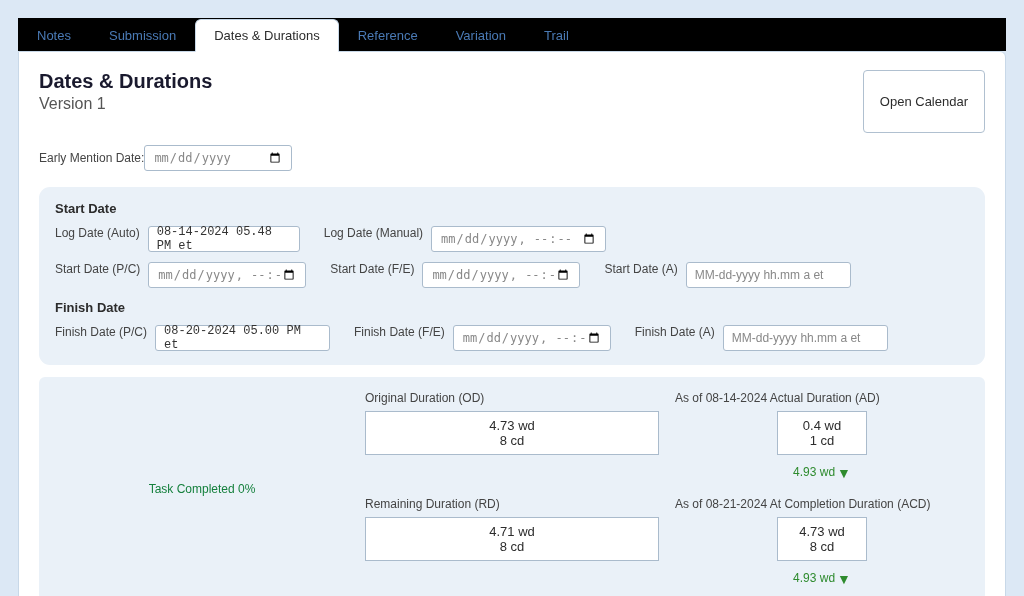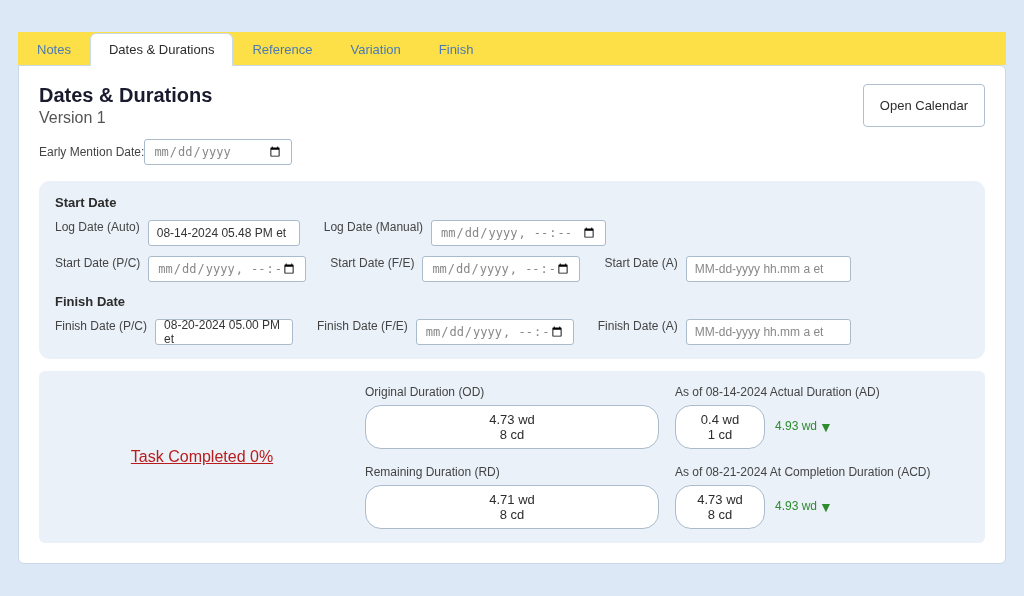--- a/index.html
+++ b/index.html
@@ -15,21 +15,21 @@
     }
     .outer-container {
       background: #dce8f5;
       width: 1004px;
       border-radius: 8px;
       padding: 8px;
     }
     .tab-bar {
       display: flex;
       gap: 0;
-      background: #fde047;
+      background: #000000;
       padding: 0 0 0 0;
       margin-bottom: 0;
     }
     .tab {
       padding: 8px 18px;
       cursor: pointer;
       border-radius: 6px 6px 0 0;
       font-size: 13px;
       color: #4a7ab5;
       border: 1px solid transparent;
@@ -60,21 +60,21 @@
       font-size: 20px;
       font-weight: 600;
       color: #1a1a2e;
       margin-bottom: 2px;
     }
     .panel-subtitle {
       font-size: 16px;
       color: #555;
     }
     .open-calendar-btn {
-      padding: 13px 16px;
+      padding: 23px 16px;
       border: 1px solid #b0c0d0;
       border-radius: 4px;
       background: #fff;
       color: #2c2c2c;
       cursor: pointer;
       font-size: 13px;
     }
     .early-mention-row {
       display: flex;
       align-items: center;
@@ -132,20 +132,21 @@
       border-radius: 3px;
       padding: 4px 8px;
       font-size: 12px;
       color: #555;
       background: #fff;
       height: 26px;
     }
     .field-input.readonly {
       color: #333;
       background: #fff;
+      font-family: Liberation Mono, monospace;
     }
     .field-input.datetime-wide {
       width: 175px;
     }
     .field-input.date-auto {
       width: 152px;
       color: #333;
     }
     .field-input.date-medium {
       width: 152px;
@@ -164,66 +165,67 @@
       flex-direction: column;
       gap: 6px;
     }
     .duration-label {
       font-size: 12px;
       color: #444;
       font-weight: 500;
     }
     .duration-value-box {
       border: 1px solid #aabbcc;
-      border-radius: 16px;
+      border-radius: 0;
       background: #fff;
       padding: 6px 10px;
       text-align: center;
       font-size: 13px;
       color: #2c2c2c;
       min-width: 90px;
       display: inline-block;
     }
     .duration-row {
       display: flex;
       align-items: center;
       gap: 10px;
+      flex-direction: column;
     }
     .delta-indicator {
       font-size: 12px;
       color: #2e8b2e;
       display: flex;
       align-items: flex-start;
       gap: 2px;
     }
     .delta-indicator .arrow-down {
       color: #2e8b2e;
       font-size: 14px;
     }
     .task-completed {
-      font-size: 16px;
-      color: #b91c1c;
+      font-size: 12px;
+      color: #15803d;
       display: flex;
       align-items: center;
       justify-content: center;
       height: 100%;
-      text-decoration: underline;
     }
   </style>
 </head>
 <body>
 
 <div class="outer-container">
 
   <div class="tab-bar">
     <div class="tab">Notes</div>
+    <div class="tab">Submission</div>
     <div class="tab active">Dates &amp; Durations</div>
     <div class="tab">Reference</div>
     <div class="tab">Variation</div>
-    <div class="tab">Finish</div>
+    <div class="tab">Trail</div>
   </div>
 
   <div class="main-panel">
 
     <div class="panel-header">
       <div>
         <div class="panel-title">Dates &amp; Durations</div>
         <div class="panel-subtitle">Version 1</div>
       </div>
       <button class="open-calendar-btn">Open Calendar</button>
@@ -261,21 +263,21 @@
           <span class="field-label">Start Date (A)</span>
           <div class="field-input date-large" style="display:flex;align-items:center;color:#888;width:165px;">MM-dd-yyyy hh.mm a et</div>
         </div>
       </div>
 
       <div class="section-title" style="margin-top:12px;">Finish Date</div>
 
       <div class="fields-row">
         <div class="field-group">
           <span class="field-label">Finish Date (P/C)</span>
-          <div class="field-input readonly date-auto" style="display:flex;align-items:center;color:#333;width:138px;">08-20-2024 05.00 PM et</div>
+          <div class="field-input readonly date-auto" style="display:flex;align-items:center;color:#333;width:175px;">08-20-2024 05.00 PM et</div>
         </div>
         <div class="field-group">
           <span class="field-label">Finish Date (F/E)</span>
           <input type="datetime-local" class="field-input date-medium" style="color: rgb(136, 136, 136); width: 158px;">
         </div>
         <div class="field-group">
           <span class="field-label">Finish Date (A)</span>
           <div class="field-input date-large" style="display:flex;align-items:center;color:#888;width:165px;">MM-dd-yyyy hh.mm a et</div>
         </div>
       </div>

